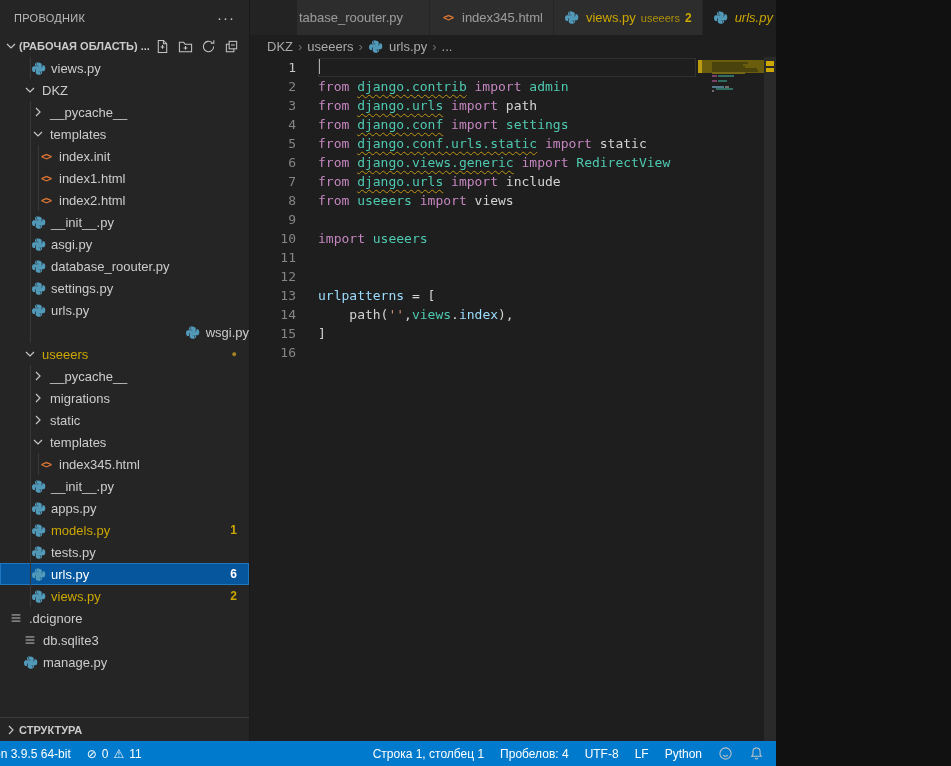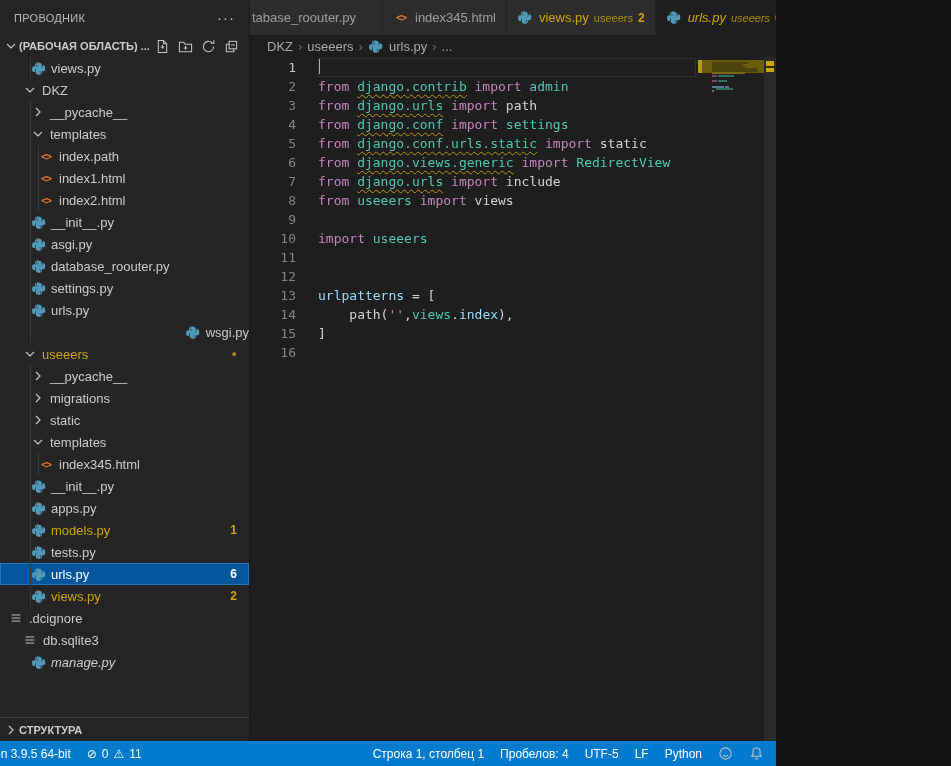--- a/index.html
+++ b/index.html
@@ -29,21 +29,21 @@
   .row.sel .badge{color:#ffffff;}
   .dot{margin-left:auto;margin-right:12px;color:#a8861d;font-size:9px;}
   .ic-html{color:#e37933;font-weight:700;font-size:10px;letter-spacing:-1px;font-family:"DejaVu Sans Mono",monospace;}
   .structure{height:23px;min-height:23px;border-top:1px solid #3c3c3c;display:flex;align-items:center;font-size:11px;font-weight:700;color:#cccccc;padding-left:3px;margin-top:auto;}
 
   
   .editor{flex:1;display:flex;flex-direction:column;background:#1e1e1e;min-width:0;}
   .tabbar{height:35px;min-height:35px;background:#232324;display:flex;align-items:stretch;}
   .tab{display:flex;align-items:center;padding:0 10px;background:#2d2d2d;border-right:1px solid #252526;
        font-size:13px;color:rgba(255,255,255,.52);gap:5px;cursor:pointer;white-space:nowrap;}
-  .tab.clipped{width:120px;min-width:120px;padding-left:2px;overflow:hidden;}
+  .tab.clipped{width:120px;min-width:120px;padding-left:2px;overflow:hidden;margin-left:47px;}
   .tab.active{background:#1e1e1e;color:#ffffff;}
   .tab .dir{font-size:11px;opacity:.8;}
   .tab.warn .name,.tab.warn .dir,.tab.warn .tbadge{color:#cca700;}
   .tab .tbadge{font-weight:700;font-size:12px;}
   .tab.preview .name,.tab.preview .dir{font-style:italic;}
   .tab .close{margin-left:4px;color:#cccccc;font-size:16px;width:18px;height:18px;line-height:17px;text-align:center;border-radius:4px;}
   .tabactions{margin-left:auto;display:flex;align-items:center;gap:11px;padding:0 12px;color:#c5c5c5;}
   .ract{display:flex;align-items:center;gap:1px;cursor:pointer;}
   .more-dots{font-size:15px;letter-spacing:1px;cursor:pointer;line-height:10px;}
 
@@ -162,21 +162,21 @@
               </svg>
             </span>
             <span class="lbl">templates</span>
           </div>
           <div class="row" style="padding-left: 38px;">
             <div class="guide" style="left: 30px;"></div>
             <div class="guide" style="left: 38px;"></div>
             <span class="fi">
               <span class="ic-html">&lt;&gt;</span>
             </span>
-            <span class="lbl">index.path</span>
+            <span class="lbl">index.init</span>
           </div>
           <div class="row" style="padding-left: 38px;">
             <div class="guide" style="left: 30px;"></div>
             <div class="guide" style="left: 38px;"></div>
             <span class="fi">
               <span class="ic-html">&lt;&gt;</span>
             </span>
             <span class="lbl">index1.html</span>
           </div>
           <div class="row" style="padding-left: 38px;">
@@ -372,21 +372,21 @@
             <span class="lbl">.dcignore</span>
           </div>
           <div class="row" style="padding-left: 22px;">
             <span class="fi">
               <svg class="oicon" width="14" height="14" viewBox="0 0 16 16" stroke="#6d8086" stroke-width="1.6">
                 <path d="M3 4.5h10M3 8h10M3 11.5h10"></path>
               </svg>
             </span>
             <span class="lbl">db.sqlite3</span>
           </div>
-          <div class="row" style="padding-left: 30px; font-style: italic;">
+          <div class="row" style="padding-left: 22px;">
             <span class="fi">
               <svg width="15" height="15" viewBox="0 0 32 32" fill="#519aba">
                 <path d="M15.9 2.5c-2.6 0-4.7.6-6 1.6-1.1.9-1.5 2-1.5 3.3v2.8h7.4v1H6.6c-1.9 0-3.4 1.1-4 3.2-.6 2.2-.6 3.6 0 5.9.5 1.9 1.7 3.2 3.6 3.2h2.3v-3c0-2.1 1.9-4 4-4h7.1c1.8 0 3.2-1.5 3.2-3.3V7.4c0-1.8-1.5-3-3.2-3.4-2.4-.5-3.7-.5-3.7-.5zm-4 2.4c.7 0 1.2.6 1.2 1.3s-.5 1.3-1.2 1.3-1.3-.6-1.3-1.3.6-1.3 1.3-1.3z"></path>
                 <path d="M24.4 8.3v2.9c0 2.2-1.9 4.1-4 4.1h-7.1c-1.8 0-3.2 1.5-3.2 3.3v6.6c0 1.8 1.5 2.9 3.2 3.4 2.1.6 4.3.7 7.1 0 1.7-.5 3.2-1.5 3.2-3.4v-2.6h-7.4v-1h10.6c1.9 0 2.6-1.3 3.2-3.2.7-2 .7-3.9 0-5.9-.5-1.4-1.3-3.2-3.2-3.2h-2.4zM20.3 24c.7 0 1.3.6 1.3 1.3s-.6 1.3-1.3 1.3-1.2-.6-1.2-1.3.5-1.3 1.2-1.3z"></path>
               </svg>
             </span>
             <span class="lbl">manage.py</span>
           </div>
         </div>
       <div class="structure">
@@ -575,21 +575,21 @@
         <span class="sb-item">
           <span class="sicon">⊘</span>
           <span>0</span>
           <span class="sicon">⚠</span>
           <span>11</span>
         </span>
       </div>
     <div class="sb-right" id="sb-right">
         <span class="sb-item">Строка 1, столбец 1</span>
         <span class="sb-item">Пробелов: 4</span>
-        <span class="sb-item">UTF-5</span>
+        <span class="sb-item">UTF-8</span>
         <span class="sb-item">LF</span>
         <span class="sb-item">Python</span>
         <span class="sb-item">
           <svg class="oicon" width="15" height="15" viewBox="0 0 16 16" stroke="#fff">
             <circle cx="8" cy="8" r="6"></circle>
             <path d="M5.5 9.5c.6 1 1.5 1.5 2.5 1.5s1.9-.5 2.5-1.5"></path>
             <path d="M6 6.2h.01M10 6.2h.01" stroke-width="1.8"></path>
           </svg>
         </span>
         <span class="sb-item">

